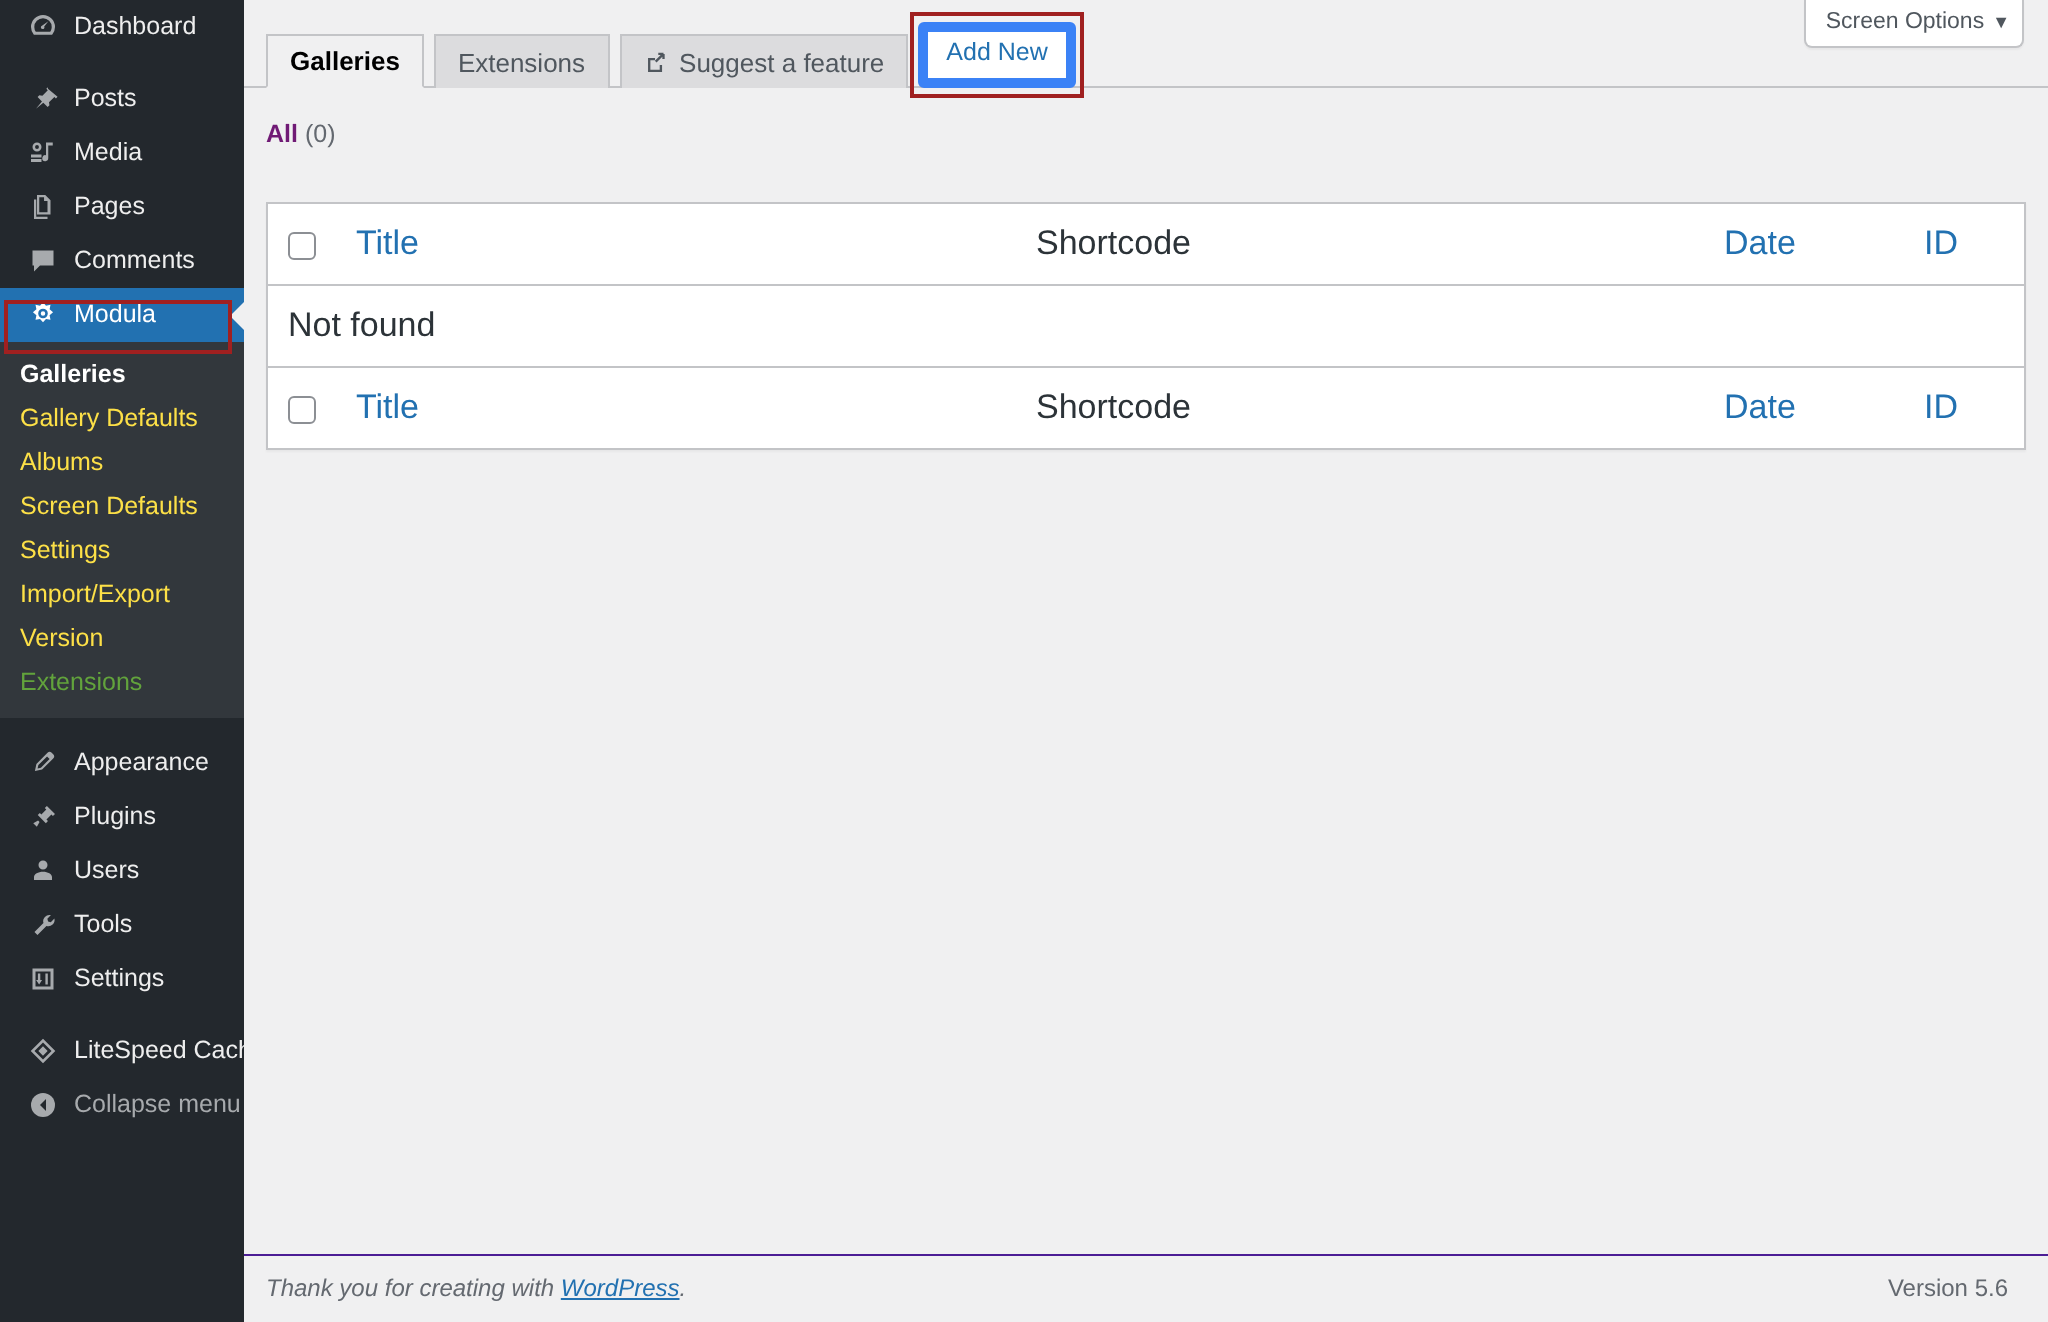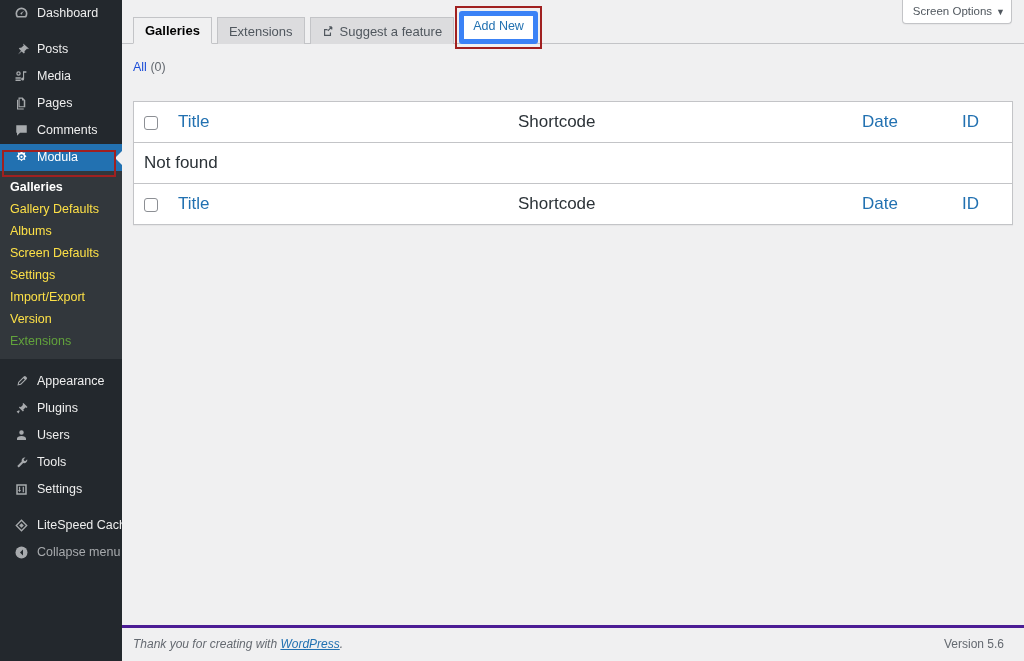--- a/index.html
+++ b/index.html
@@ -125,21 +125,21 @@
     right: -4px; bottom: -5px;
     border: 2px solid #a02020;
     pointer-events: none;
   }
 
   
   #subsubsub {
     margin: 16px 0 0 11px;
     font-size: 12.5px; color: #2c3338;
   }
-  #subsubsub .all { font-weight: normal; color: #1d4ed8; }
+  #subsubsub .all { font-weight: bold; color: #701a75; }
   #subsubsub .count { color: #646970; }
 
   
   #table-wrap { margin: 27px 11px 0 11px; }
   table.wp-list {
     width: 100%; border-collapse: separate; border-spacing: 0;
     background: #fff;
     border: 1px solid #c3c4c7;
     border-radius: 0;
     box-shadow: 0 1px 1px rgba(0,0,0,.04);
@@ -165,21 +165,21 @@
     background: #fff; cursor: pointer; vertical-align: middle;
   }
   td.notfound {
     color: #2c3338; padding: 9px 10px 9px 11px;
     background: #fff;
   }
 
   
   #footer {
     flex: 0 0 auto;
-    border-top: 3px solid #4c1d95;
+    border-top: 1px solid #4c1d95;
     background: #f0f0f1;
     padding: 9px 20px 10px 11px;
     display: flex; justify-content: space-between; align-items: center;
     font-size: 12px; color: #646970;
   }
   #footer .left { font-style: italic; }
   #footer .wp-link {
     color: #2271b1; text-decoration: underline;
     font-style: italic; cursor: pointer;
   }

